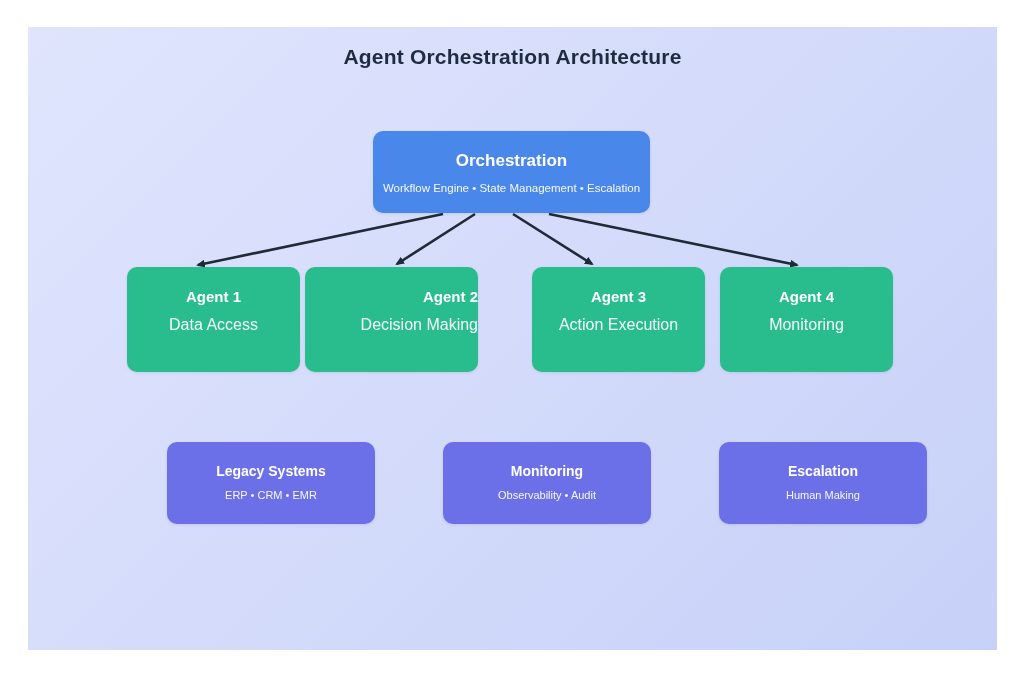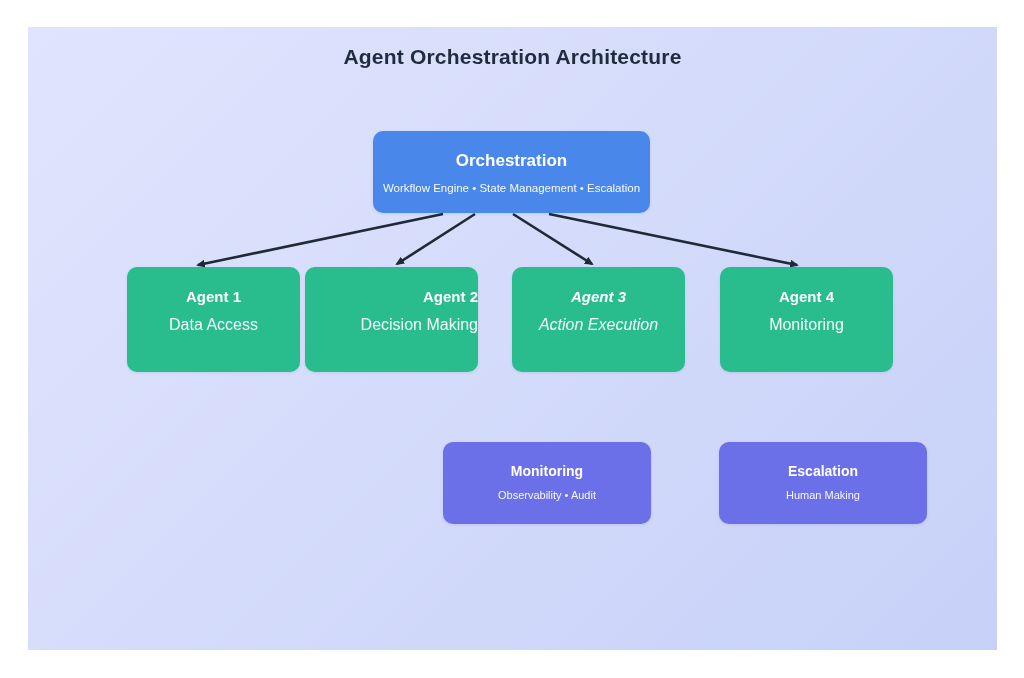--- a/index.html
+++ b/index.html
@@ -49,21 +49,21 @@
   .node-agent {
     top: 240px;
     width: 173px; height: 105px;
     background: #29bc8c;
     padding-top: 21px;
   }
   .node-agent .node-title { font-size: 15px; margin-bottom: 11px; }
   .node-agent .node-subtitle { font-size: 16px; }
   .agent-0 { left: 59px; margin-left: 40px; }
   .agent-1 { left: 277px; text-align: right; }
-  .agent-2 { left: 484px; font-style: italic; }
+  .agent-2 { left: 504px; }
   .agent-3 { left: 692px; }
   .node-system {
     top: 415px;
     width: 208px; height: 82px;
     background: #6b6fe8;
     padding-top: 21px;
   }
   .node-system .node-title { font-size: 14px; margin-bottom: 10px; }
   .node-system .node-subtitle { font-size: 11px; }
   .system-0 { left: 139px; }
@@ -110,20 +110,24 @@
   </div>
   <div class="node node-agent agent-2">
     <div class="node-title">Agent 3</div>
     <div class="node-subtitle">Action Execution</div>
   </div>
   <div class="node node-agent agent-3">
     <div class="node-title">Agent 4</div>
     <div class="node-subtitle">Monitoring</div>
   </div>
 
+  <div class="node node-system system-0">
+    <div class="node-title">Legacy Systems</div>
+    <div class="node-subtitle">ERP • CRM • EMR</div>
+  </div>
   <div class="node node-system system-1">
     <div class="node-title">Monitoring</div>
     <div class="node-subtitle">Observability • Audit</div>
   </div>
   <div class="node node-system system-2">
     <div class="node-title">Escalation</div>
     <div class="node-subtitle">Human Making</div>
   </div>
 
 </div>

